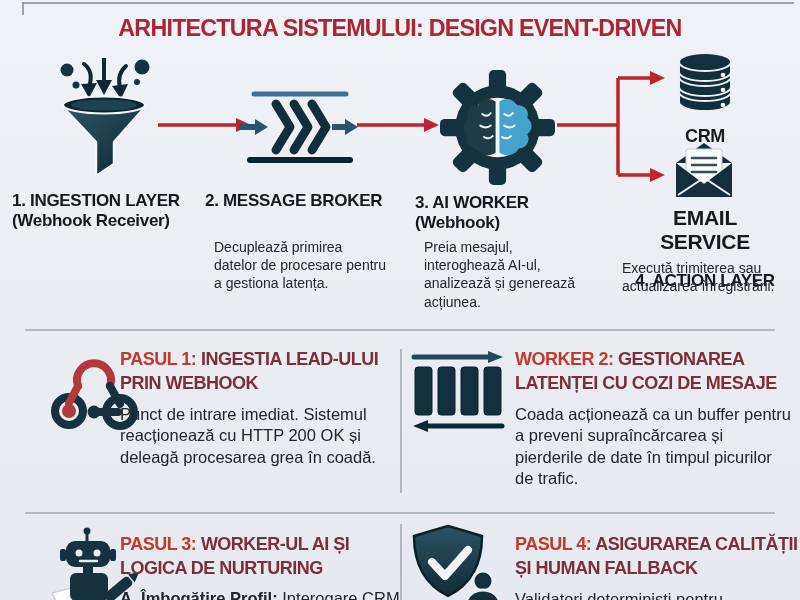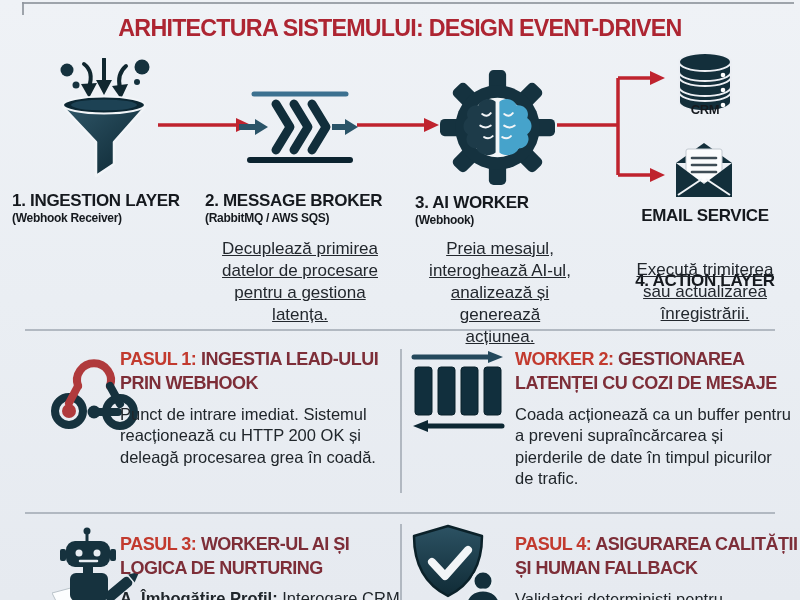--- a/index.html
+++ b/index.html
@@ -8,22 +8,22 @@
     background:linear-gradient(180deg,#eff2f6 0%,#eaeef3 50%,#e6eaf0 100%);
     font-family:"Liberation Sans",sans-serif;
   }
   .abs{position:absolute;}
   .title{
     top:14px;left:0;width:800px;text-align:center;
     font-size:24px;font-weight:bold;letter-spacing:-0.8px;color:#ad2532;
     transform:scaleX(.97);
   }
   .node-label{font-weight:bold;color:#15191e;font-size:17px;line-height:1.2;letter-spacing:-0.3px;}
-  .node-sub{display:block;font-size:12px;}
-  .flow-desc{text-align:center;font-size:17px;color:#22272d;line-height:1.3;text-decoration:underline;}
+  .node-sub{display:block;font-size:17px;}
+  .flow-desc{text-align:left;font-size:14px;color:#22272d;line-height:1.3;}
   .action-name{text-align:center;font-weight:bold;font-size:17px;color:#15191e;letter-spacing:-0.3px;margin-top:34px;}
   .io-label{text-align:center;font-weight:bold;color:#15191e;letter-spacing:-0.3px;}
   .step-head{font-size:18px;font-weight:bold;line-height:1.33;letter-spacing:-0.5px;color:#7d2e38;}
   .step-head .lbl{color:#c23a2e;margin-top:44px;}
   .step-body{font-size:16.5px;color:#20262b;line-height:1.3;}
   .lead{font-weight:bold;}
   .hdiv{height:2px;background:#9aa3ac;opacity:.7;}
   .vdiv{width:2px;background:#9aa3ac;opacity:.7;}
   .topline{background:#8f969e;opacity:.85;}
 </style>
@@ -149,28 +149,27 @@
       <line x1="58" y1="56" x2="34" y2="40"></line>
     </g>
   </svg>
 
   <div class="abs node-label" style="left:12px;top:191px;width:180px;">
     <span>1. INGESTION LAYER</span>
     <span class="node-sub">(Webhook Receiver)</span>
   </div>
   <div class="abs node-label" style="left:205px;top:191px;width:190px;">
     <span>2. MESSAGE BROKER</span>
-    <span class="node-sub">(RabbitMQ / AWS SQS)</span>
   </div>
   <div class="abs node-label" style="left:415px;top:193px;width:170px;">
     <span>3. AI WORKER</span>
     <span class="node-sub">(Webhook)</span>
   </div>
-  <div class="abs io-label" style="left:655px;top:102px;width:100px;font-size:13px;">CRM</div>
-  <div class="abs io-label" style="left:638px;top:206px;width:134px;font-size:17px;">EMAIL SERVICE</div>
+  <div class="abs io-label" style="left:655px;top:126px;width:100px;font-size:18px;">CRM</div>
+  <div class="abs io-label" style="left:638px;top:206px;width:134px;font-size:21px;">EMAIL SERVICE</div>
 
   <div class="abs flow-desc" style="left:214px;top:238px;width:172px;">Decuplează primirea datelor de procesare pentru a gestiona latența.</div>
   <div class="abs flow-desc" style="left:424px;top:238px;width:152px;">Preia mesajul, interoghează AI-ul, analizează și generează acțiunea.</div>
   <div class="abs action-name" style="left:630px;top:237px;width:150px;">4. ACTION LAYER</div>
   <div class="abs flow-desc" style="left:622px;top:259px;width:166px;">Execută trimiterea sau actualizarea înregistrării.</div>
 
   <div class="abs hdiv" style="left:25px;top:329px;width:750px;"></div>
   <div class="abs vdiv" style="left:400px;top:349px;height:144px;"></div>
   <div class="abs hdiv" style="left:25px;top:512px;width:750px;"></div>
   <div class="abs vdiv" style="left:400px;top:524px;height:76px;"></div>

